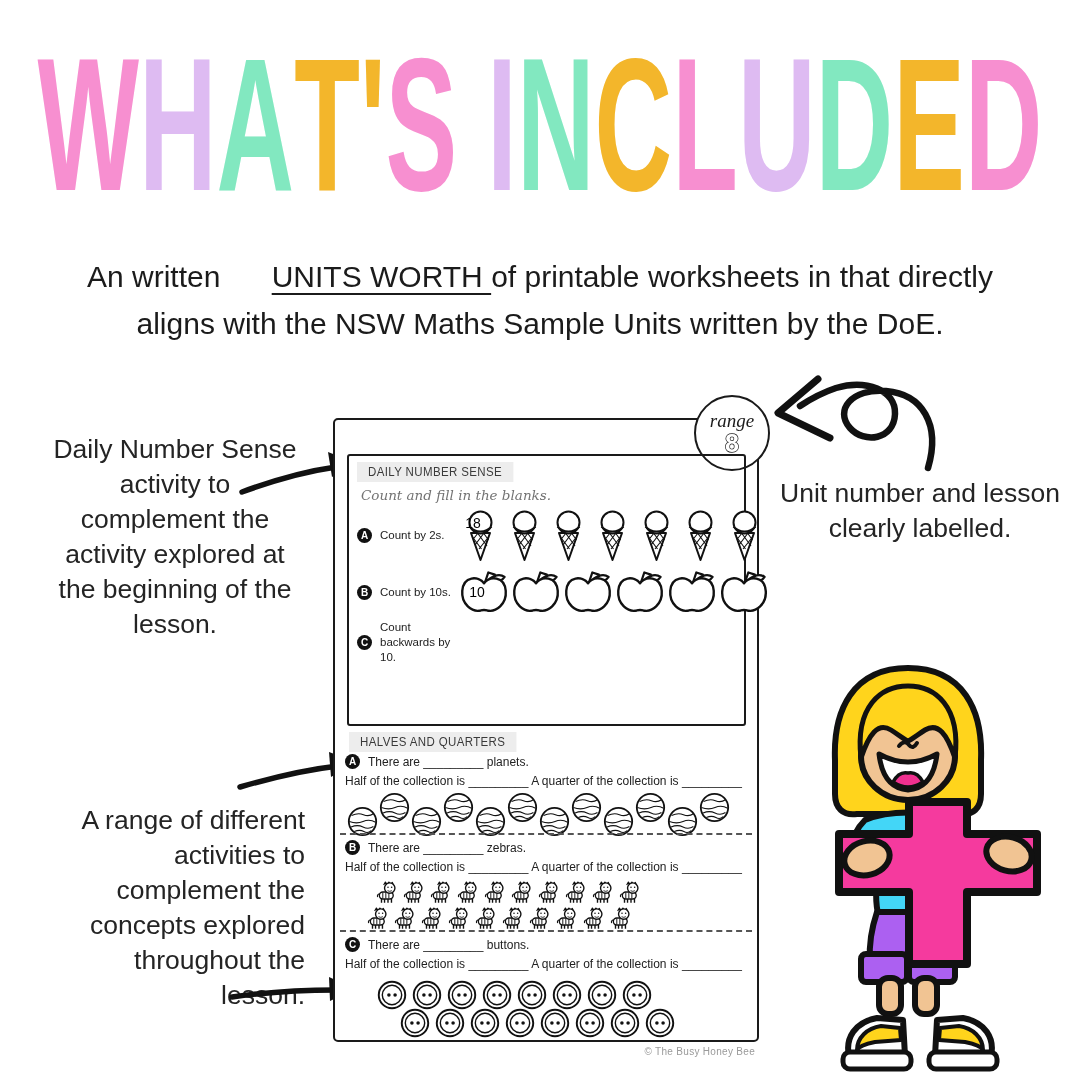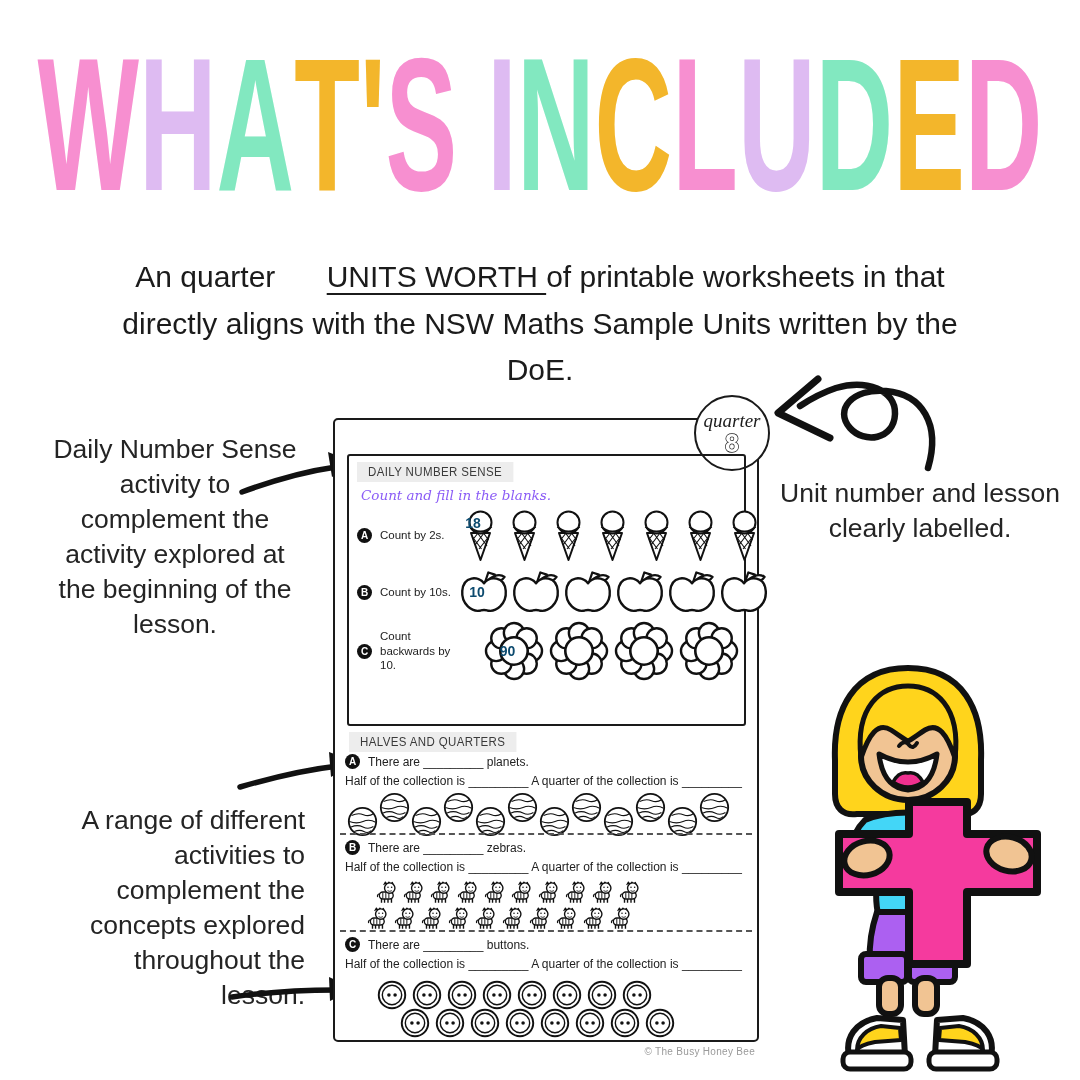--- a/index.html
+++ b/index.html
@@ -31,21 +31,21 @@
               border:2.5px solid #1a1a1a;border-radius:14px;display:flex;align-items:center;justify-content:center;box-sizing:border-box;}
   .unit-badge text{font-family:"Liberation Sans",sans-serif;font-weight:bold;letter-spacing:1px;}
   .lesson-circle{position:absolute;right:-13px;top:-25px;width:76px;height:76px;background:#fff;
                  border:2.5px solid #1a1a1a;border-radius:50%;display:flex;flex-direction:column;
                  align-items:center;justify-content:center;box-sizing:border-box;line-height:1;}
   .lesson-word{font-family:"Liberation Serif",serif;font-style:italic;font-size:19px;}
   .lesson-num-svg text{font-family:"Liberation Sans",sans-serif;font-weight:bold;}
 
   .sec-label{display:inline-block;background:#ededed;color:#3a3a3a;font-size:12.5px;
              letter-spacing:.4px;padding:3px 12px;transform:scaleX(.92);transform-origin:0 50%;white-space:nowrap;}
-  .script{font-family:"DejaVu Serif",serif;font-style:italic;font-size:13.5px;color:#8b5cf6;margin:5px 0 2px 4px;}
+  .script{font-family:"DejaVu Serif",serif;font-style:italic;font-size:13.5px;color:#737373;margin:5px 0 2px 4px;}
 
   .dns-box{position:absolute;left:12px;right:11px;top:34px;height:272px;border:2.5px solid #1a1a1a;
            border-radius:3px;box-sizing:border-box;padding:6px 8px;}
   .dns-row{display:flex;align-items:center;}
   .dns-left{display:flex;align-items:center;width:102px;flex:none;}
   .prompt{font-size:11.5px;color:#222;margin-left:8px;line-height:1.3;}
   .letter-badge{width:15px;height:15px;border-radius:50%;background:#111;color:#fff;font-size:10px;
                 font-weight:bold;display:flex;align-items:center;justify-content:center;flex:none;}
   .dns-icons{display:flex;align-items:flex-end;}
 
@@ -67,22 +67,22 @@
   .flower-indent{margin-left:24px;}
 
   .icon-wrap{position:relative;display:inline-block;line-height:0;}
   .icon-wrap svg{display:block;}
   .icecream svg{width:43px;height:56px;margin-right:1px;}
   .apple svg{width:50px;height:46px;margin-right:2px;}
   .flower svg{width:62px;height:62px;margin-right:3px;}
   .planet svg{width:31px;height:31px;margin-right:1px;}
   .zebra svg{width:26px;height:26px;margin-right:1px;}
   .button svg{width:30px;height:30px;margin-right:5px;}
-  .first-num{position:absolute;left:0;right:16px;text-align:center;font-size:14px;font-weight:bold;
-             color:#0c4a6e;line-height:1;}
+  .first-num{position:absolute;left:0;right:16px;text-align:center;font-size:14px;font-weight:normal;
+             color:#000000;line-height:1;}
   .icecream .first-num{top:9px;}
   .apple .first-num{top:16px;}
   .flower .first-num{top:24px;}
 
   .copyright{position:absolute;left:333px;top:1046px;width:422px;text-align:right;
              font-size:10px;color:#9a9a9a;letter-spacing:.3px;}
 
   .mascot{position:absolute;left:795px;top:662px;}
 </style>
 </head>
@@ -137,21 +137,21 @@
     </symbol>
   </defs>
 </svg>
 
 <div class="canvas">
 
   <svg class="title-svg" width="1080" height="125">
     <text id="title-text" x="540" y="115" text-anchor="middle" font-size="152" textLength="1005" lengthAdjust="spacingAndGlyphs"><tspan fill="#F78FD0">W</tspan><tspan fill="#DEBBF2">H</tspan><tspan fill="#82E8C0">A</tspan><tspan fill="#F3B62B">T</tspan><tspan fill="#F3B62B">'</tspan><tspan fill="#F78FD0">S</tspan><tspan> </tspan><tspan fill="#DEBBF2">I</tspan><tspan fill="#82E8C0">N</tspan><tspan fill="#F3B62B">C</tspan><tspan fill="#F78FD0">L</tspan><tspan fill="#DEBBF2">U</tspan><tspan fill="#82E8C0">D</tspan><tspan fill="#F3B62B">E</tspan><tspan fill="#F78FD0">D</tspan></text>
   </svg>
 
-  <p class="intro"><span>An quarter </span><span class="u">UNITS WORTH </span><span>of printable worksheets in that directly aligns with the NSW Maths Sample Units written by the DoE.</span></p>
+  <p class="intro"><span>An written </span><span class="u">UNITS WORTH </span><span>of printable worksheets in that directly aligns with the NSW Maths Sample Units written by the DoE.</span></p>
 
   <div class="annotation ann-right">Unit number and lesson clearly labelled.</div>
   <div class="annotation ann-left-top">Daily Number Sense activity to complement the activity explored at the beginning of the lesson.</div>
   <div class="annotation ann-left-bottom">A range of different activities to complement the concepts explored throughout the lesson.</div>
 
   <svg class="arrows" width="1080" height="1080">
     <g stroke="#111" fill="none" stroke-linecap="round">
       <path d="M242 492 C280 478 315 470 336 467" stroke-width="5.5"></path>
       <polygon points="356,463 328,452 332,477" fill="#111" stroke="none"></polygon>
     </g>
@@ -166,21 +166,21 @@
     <g stroke="#111" fill="none" stroke-linecap="round" stroke-linejoin="round">
       <path d="M928 468 C941 424 922 394 886 391 C852 388 834 410 850 428 C864 444 894 440 895 414 C896 390 866 379 836 388 C824 392 812 398 800 406" stroke-width="6.5"></path>
       <path d="M818 379 L778 413 L830 438" stroke-width="7"></path>
     </g>
   </svg>
 
   <div class="worksheet">
 
 
     <div class="lesson-circle">
-      <div class="lesson-word">quarter</div>
+      <div class="lesson-word">range</div>
       <svg class="lesson-num-svg" width="30" height="26">
         <text x="15" y="22" text-anchor="middle" font-size="25" fill="#fff" stroke="#1a1a1a" stroke-width="1.4" paint-order="stroke">8</text>
       </svg>
     </div>
 
     <div class="dns-box">
       <span class="sec-label">DAILY NUMBER SENSE</span>
       <div class="script">Count and fill in the blanks.</div>
 
       <div class="dns-row" style="margin-top:4px;">
@@ -266,43 +266,20 @@
               </svg>
             </span>
           </div>
       </div>
 
       <div class="dns-row" style="margin-top:5px;">
         <div class="dns-left">
           <span class="letter-badge">C</span>
           <span class="prompt">Count backwards by 10.</span>
         </div>
-        <div class="dns-icons flower-indent">
-            <span class="icon-wrap flower">
-              <svg viewBox="0 0 52 52">
-                <use href="#sym-flower" xlink:href="#sym-flower"></use>
-              </svg>
-              <span class="first-num">90</span>
-            </span>
-            <span class="icon-wrap flower">
-              <svg viewBox="0 0 52 52">
-                <use href="#sym-flower" xlink:href="#sym-flower"></use>
-              </svg>
-            </span>
-            <span class="icon-wrap flower">
-              <svg viewBox="0 0 52 52">
-                <use href="#sym-flower" xlink:href="#sym-flower"></use>
-              </svg>
-            </span>
-            <span class="icon-wrap flower">
-              <svg viewBox="0 0 52 52">
-                <use href="#sym-flower" xlink:href="#sym-flower"></use>
-              </svg>
-            </span>
-          </div>
       </div>
     </div>
 
     <span class="sec-label halves-label">HALVES AND QUARTERS</span>
 
     <div class="prob prob-a">
       <div class="l1">
         <span class="letter-badge">A</span>
         <span>There are _________ planets.</span>
       </div>

